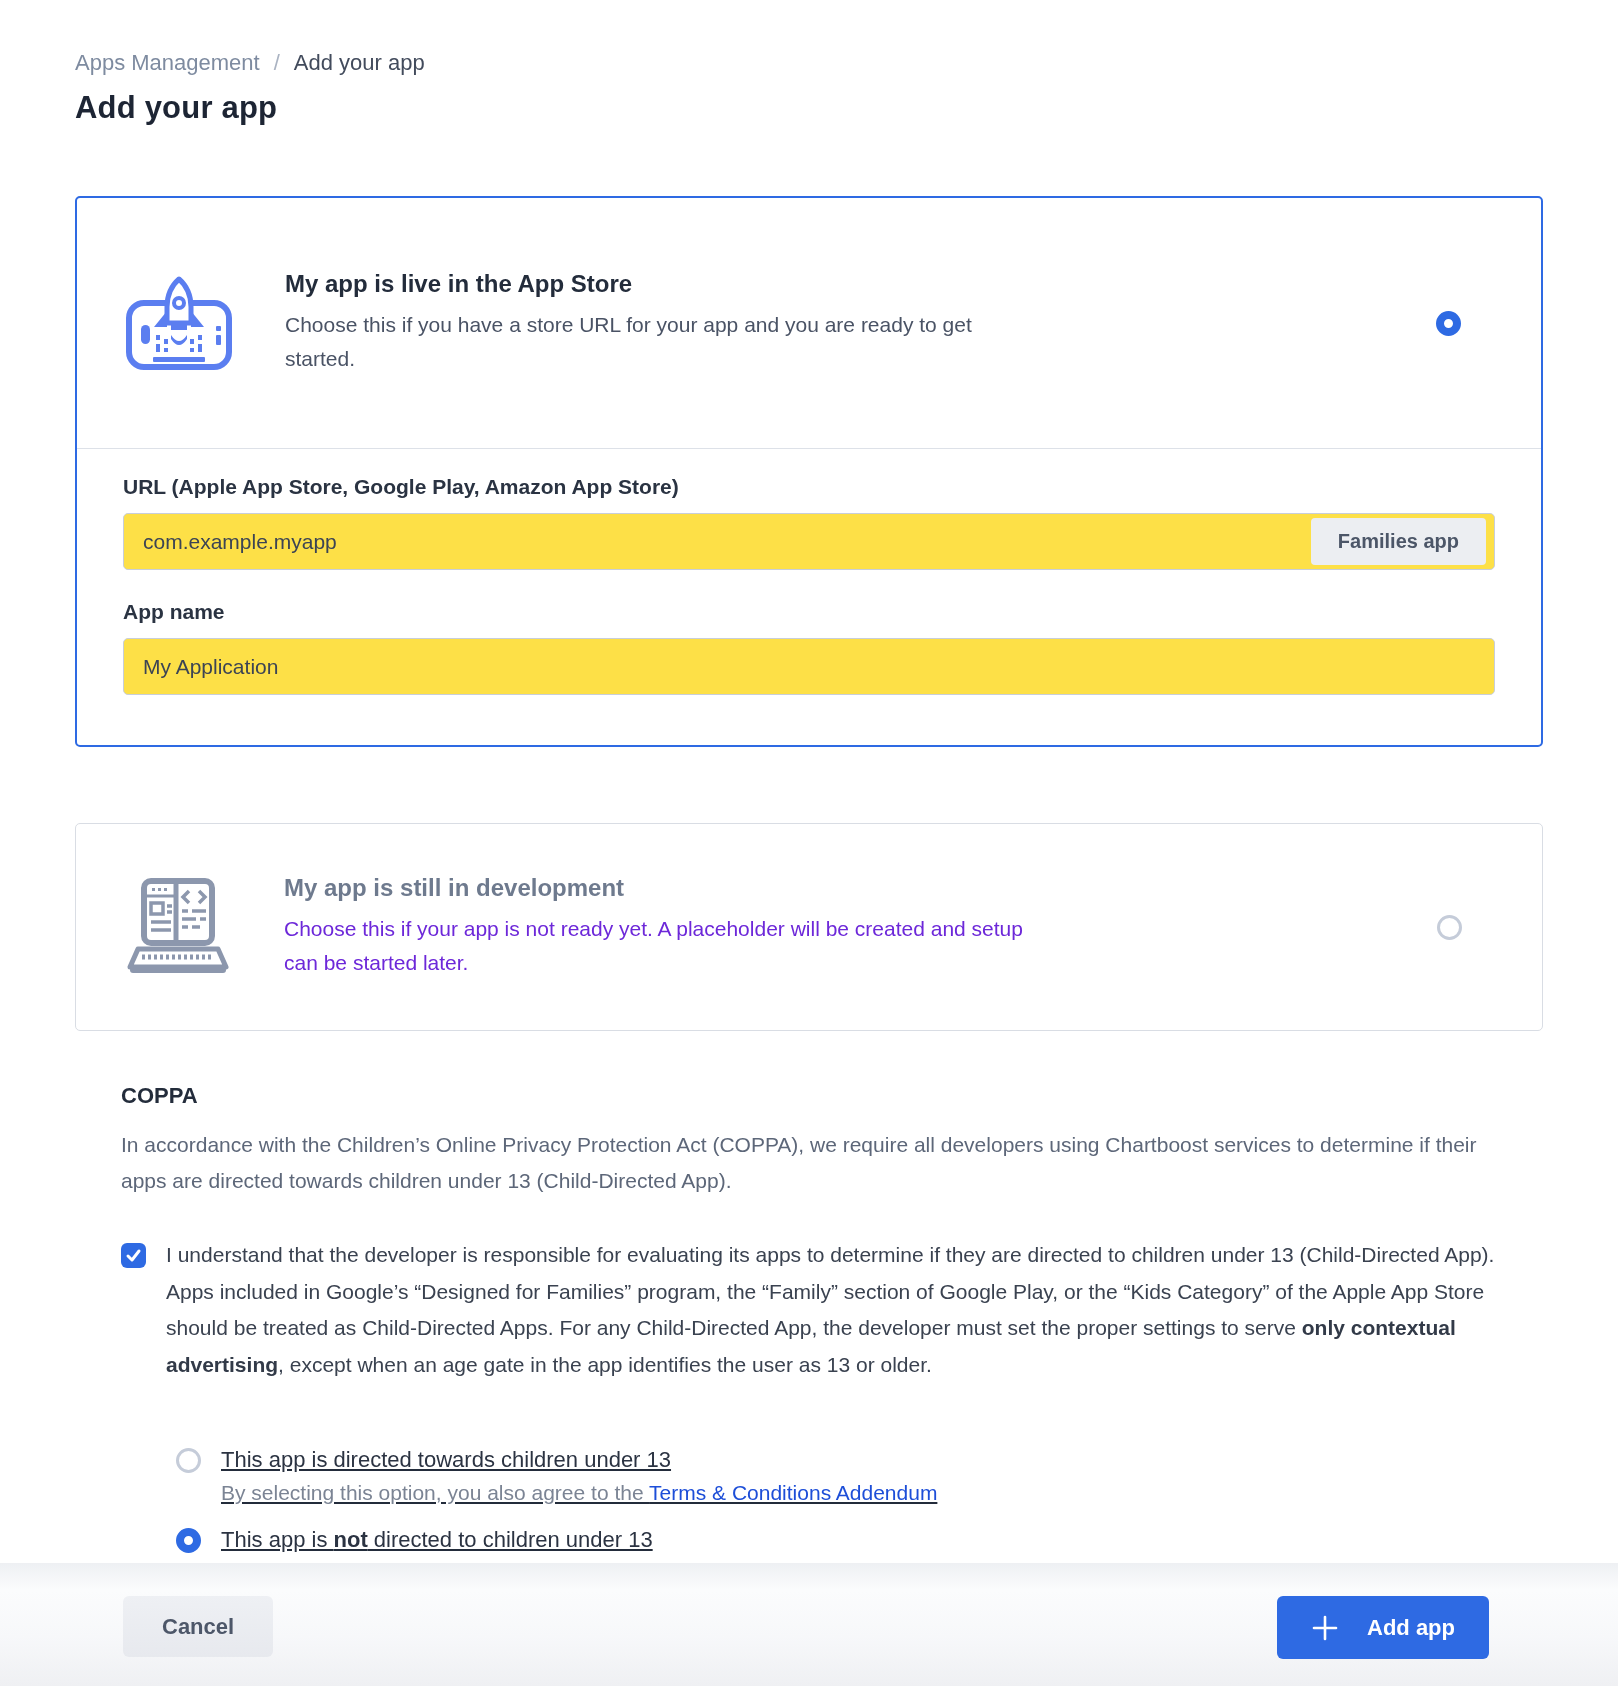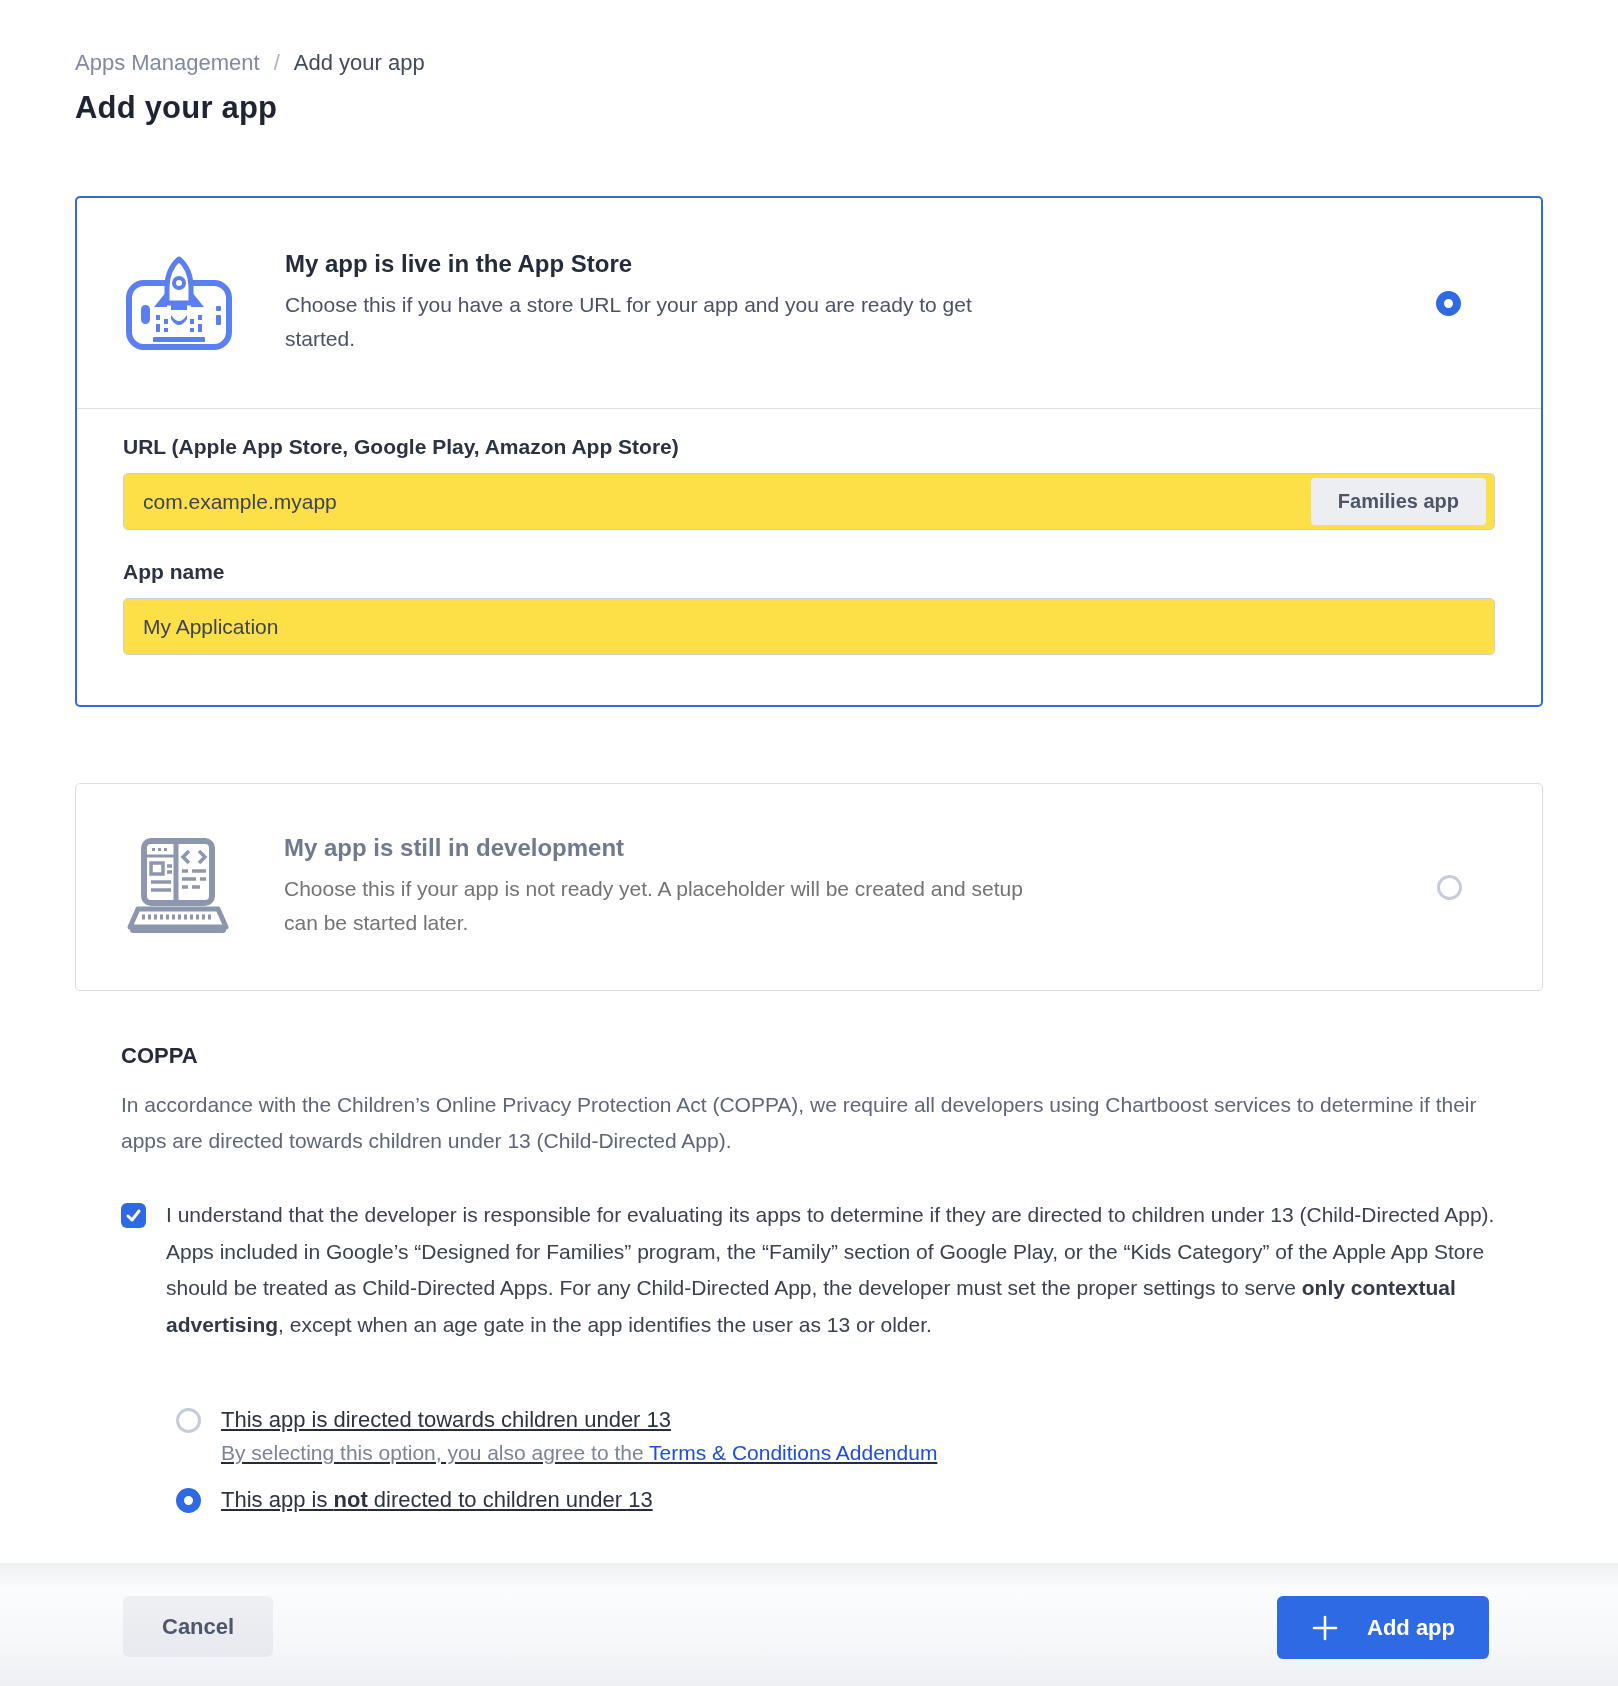--- a/index.html
+++ b/index.html
@@ -17,27 +17,27 @@
   .breadcrumb { font-size: 22px; display: flex; gap: 14px; align-items: baseline; }
   .bc-parent { color: #7e8ba0; cursor: pointer; }
   .bc-sep { color: #aab3c2; }
   .bc-current { color: #424b5c; }
   h1.page-title { font-size: 31px; font-weight: bold; color: #1d2534; margin-top: 14px; letter-spacing: .2px; }
 
   
   .card { border-radius: 5px; background: #fff; }
   .card-selected { border: 2px solid #2e6ae3; margin-top: 70px; }
   .card-plain { border: 1px solid #d9dde4; margin-top: 76px; }
-  .card-head { display: flex; align-items: center; padding: 52px 46px; }
+  .card-head { display: flex; align-items: center; padding: 72px 46px; }
   .icon-box { width: 112px; flex: 0 0 112px; margin-right: 50px; display: flex; justify-content: center; }
   .head-text { max-width: 760px; }
   .card-title { font-size: 24px; font-weight: bold; color: #232c3b; margin-bottom: 10px; }
   .card-desc { font-size: 21px; line-height: 34px; color: #4a5365; }
   .card-plain .card-title { color: #6e7a8e; }
-  .card-plain .card-desc { color: #737373; }
+  .card-plain .card-desc { color: #6d28d9; }
   .head-radio { margin-left: auto; margin-right: 34px; }
 
   
   .radio { display: inline-block; width: 25px; height: 25px; border-radius: 50%; flex: 0 0 25px; cursor: pointer; }
   .radio-on { border: 8px solid #2e6ae3; background: #fff; }
   .radio-off { border: 3px solid #c5ccd9; background: #fff; }
   .checkbox { width: 25px; height: 25px; border-radius: 6px; background: #2e6ae3; flex: 0 0 25px; display: inline-flex; align-items: center; justify-content: center; cursor: pointer; }
 
   .divider { height: 1px; background: #dde1e8; }
 

